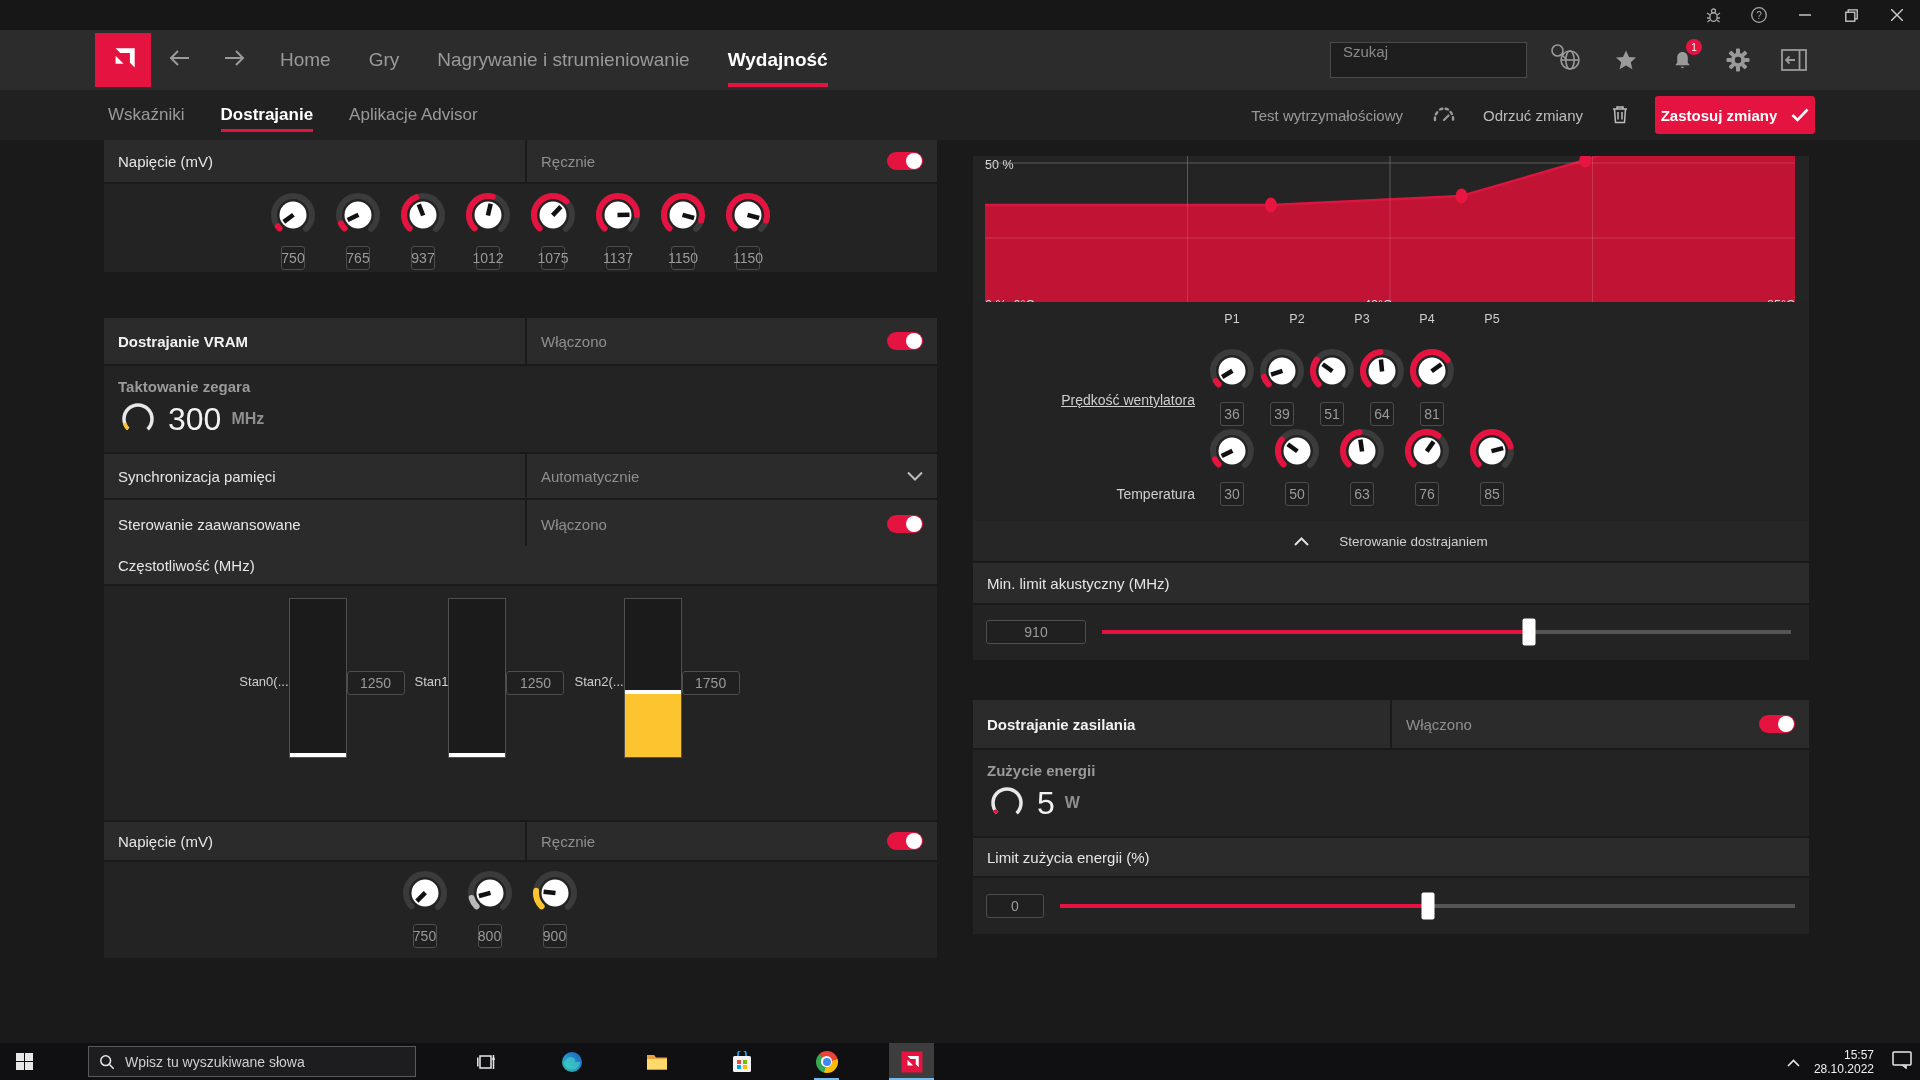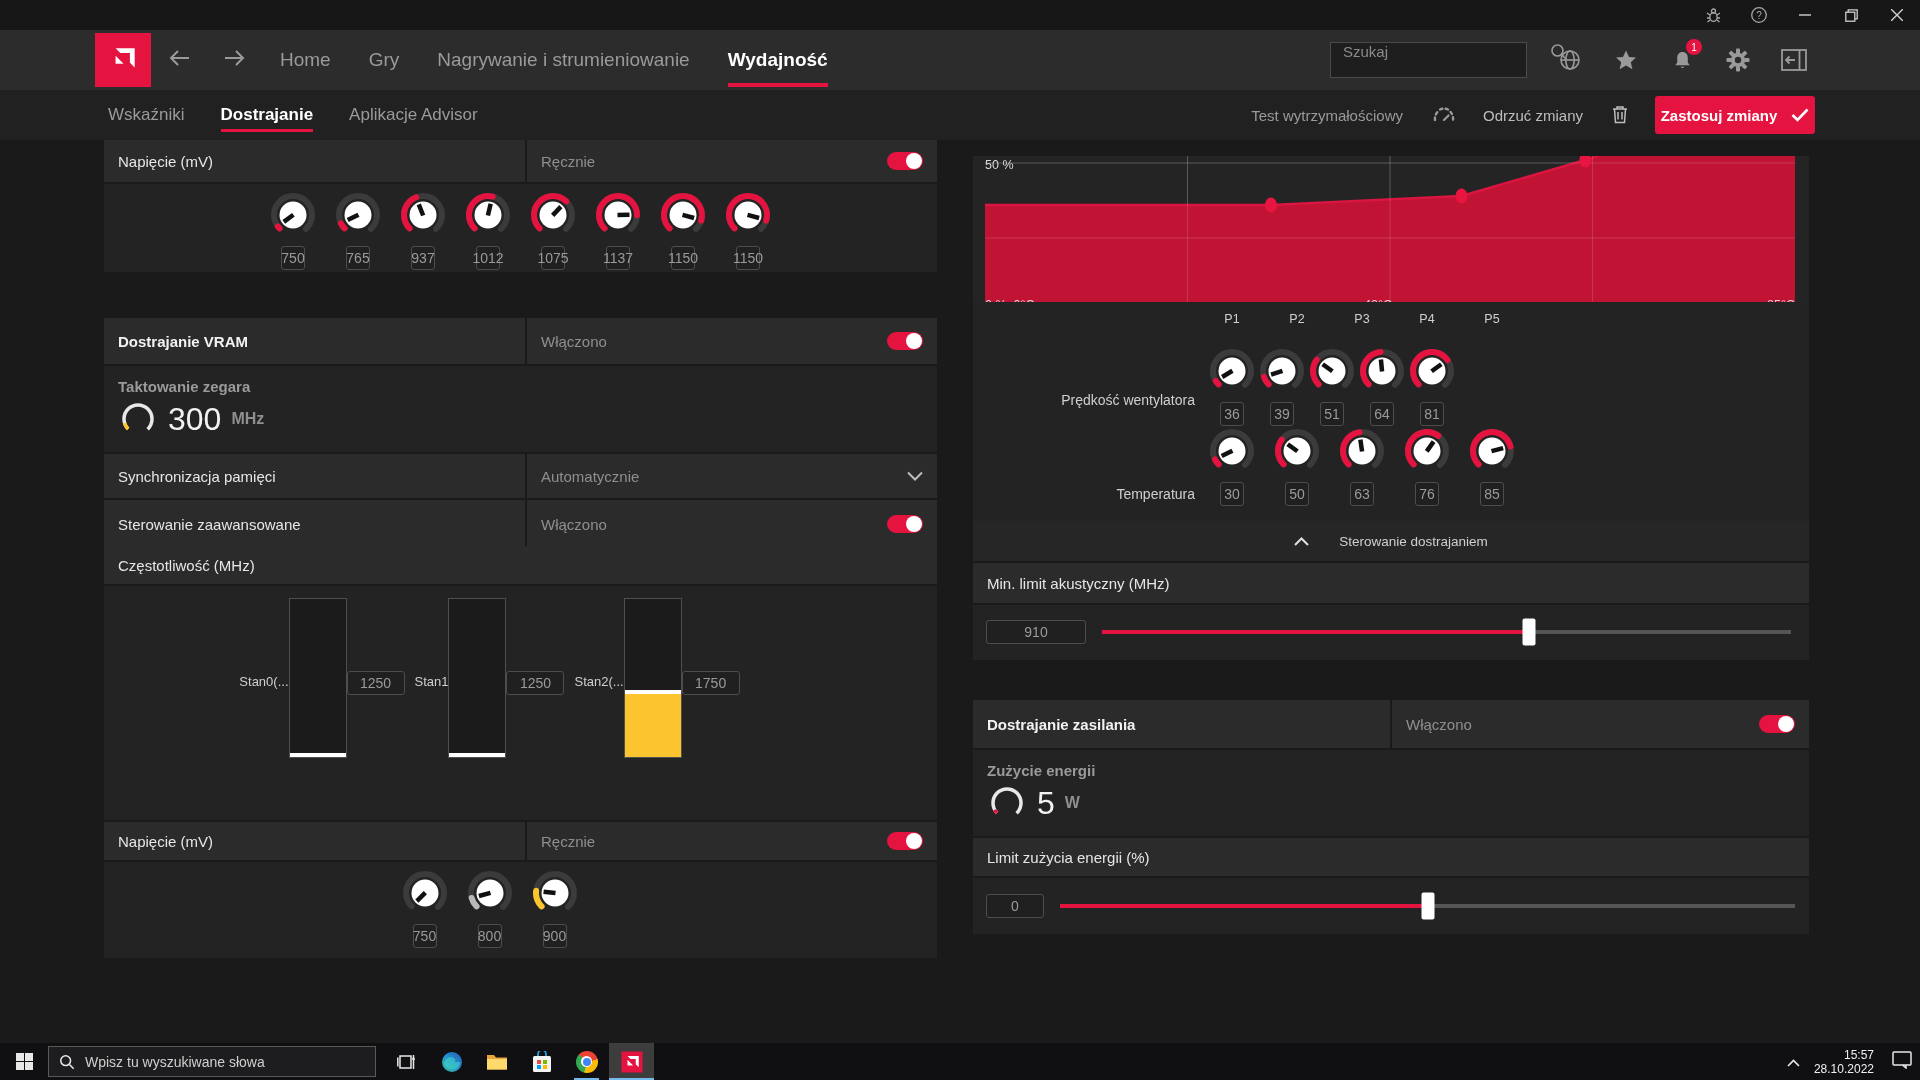--- a/index.html
+++ b/index.html
@@ -74,21 +74,21 @@
   .bar-fill{position:absolute;left:0;bottom:0;width:100%;}
   .bar-cap{position:absolute;left:0;width:100%;height:4px;background:#fff;}
   .bar-unit .vbox{width:58px;}
 
   
   .chartbox{position:absolute;left:973px;top:140px;width:836px;height:160px;background:#242424;margin-top:16px;}
   .chartbox svg{position:absolute;left:12px;top:0;}
   .chart-label{position:absolute;color:#d8d8d8;font-size:12.5px;}
 
   
-  .taskbar{position:absolute;left:0;top:1043px;width:1920px;height:37px;background:#101012;display:flex;align-items:center;}
+  .taskbar{position:absolute;left:0;top:1043px;width:1920px;height:37px;background:#101012;display:flex;align-items:center;gap:40px;}
   .tb-start{width:48px;height:37px;display:flex;align-items:center;justify-content:center;}
   .tb-search{width:328px;height:31px;background:#1d1d1f;border:1px solid #5a5a5a;display:flex;align-items:center;gap:10px;padding:0 10px;}
   .tb-search input{flex:1;background:transparent;border:none;outline:none;color:#ddd;font-size:14px;}
   .tb-search input::placeholder{color:#cfcfcf;}
   .tb-app{width:45px;height:37px;display:flex;align-items:center;justify-content:center;position:relative;}
   .tb-app.running::after{content:"";position:absolute;left:10px;right:10px;bottom:0;height:2px;background:#76b9ed;}
   .tb-app.active{background:#3d3d3d;}
   .tb-app.active::after{left:0;right:0;}
   .tray{position:absolute;right:8px;top:0;height:37px;display:flex;align-items:center;gap:14px;color:#eee;}
   .clock{text-align:right;font-size:12px;line-height:14px;color:#f0f0f0;}
@@ -525,21 +525,21 @@
       <div class="knob-unit">
         <svg width="46" height="46" viewBox="0 0 46 46">
     <circle cx="23" cy="23" r="19" fill="none" stroke="#3b3b3b" stroke-width="6" stroke-dasharray="89.5353906273091 119.38052083641213" transform="rotate(135 23 23)" stroke-linecap="round"></circle>
     <circle cx="23" cy="23" r="19" fill="none" stroke="#e4133f" stroke-width="6" stroke-dasharray="62.674773439116365 119.38052083641213" transform="rotate(135 23 23)" stroke-linecap="round"></circle>
     <circle cx="23" cy="23" r="13.5" fill="#ffffff"></circle>
     <line x1="23" y1="23.5" x2="23" y2="11.5" stroke="#111" stroke-width="4.5" transform="rotate(54 23 23)"></line>
   </svg>
         <div class="vbox">81</div>
       </div>
     </div>
-  <div style="position:absolute;left:973px;top:388px;width:236px;height:24px;display:flex;align-items:center;justify-content:flex-end;padding-right:14px;color:#cfcfcf;font-size:14px;">
+  <div style="position:absolute;left:973px;top:388px;width:236px;height:24px;display:flex;align-items:center;justify-content:flex-end;padding-right:14px;color:#cfcfcf;font-size:14px;text-decoration:underline;">
       <span>Prędkość wentylatora</span>
     </div>
   <div id="temp-knobs" style="position:absolute;left:1209px;top:428px;display:flex;gap:19px;">
       <div class="knob-unit">
         <svg width="46" height="46" viewBox="0 0 46 46">
     <circle cx="23" cy="23" r="19" fill="none" stroke="#3b3b3b" stroke-width="6" stroke-dasharray="89.5353906273091 119.38052083641213" transform="rotate(135 23 23)" stroke-linecap="round"></circle>
     <circle cx="23" cy="23" r="19" fill="none" stroke="#e4133f" stroke-width="6" stroke-dasharray="6.267477343911637 119.38052083641213" transform="rotate(135 23 23)" stroke-linecap="round"></circle>
     <circle cx="23" cy="23" r="13.5" fill="#ffffff"></circle>
     <line x1="23" y1="23.5" x2="23" y2="11.5" stroke="#111" stroke-width="4.5" transform="rotate(-116.1 23 23)"></line>
   </svg>

